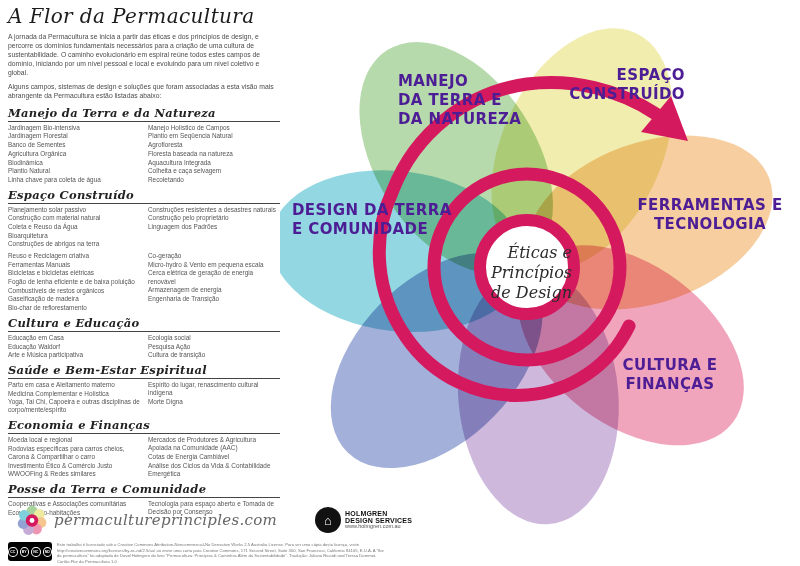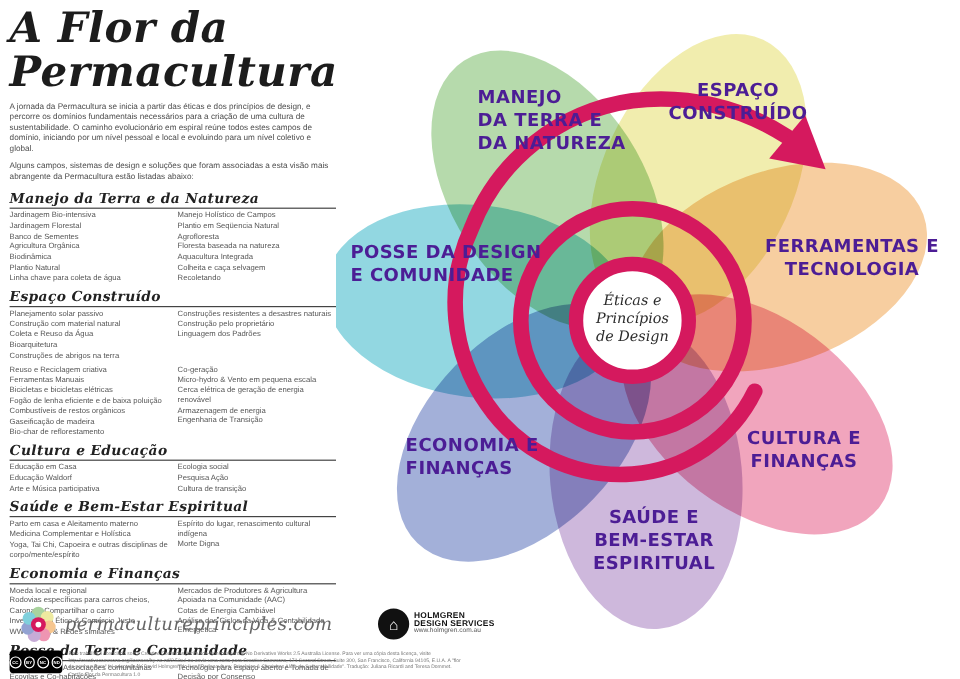--- a/index.html
+++ b/index.html
@@ -1,44 +1,44 @@
 <!DOCTYPE html>
 <html><head>
 <meta charset="utf-8">
 <style>
   html,body{margin:0;padding:0;background:#fff;}
   .poster{position:relative;width:800px;height:566px;background:#fff;overflow:hidden;
           font-family:"Liberation Sans",sans-serif;color:#444;}
   
   .left-panel{position:absolute;left:8px;top:4px;width:272px;}
-  .title{font-family:"DejaVu Serif",serif;font-style:italic;font-weight:bold;
-         font-size:35px;color:#1c1c1c;letter-spacing:.4px;margin:2px 0 6px 0;line-height:1.05;}
+  .title{font-family:"DejaVu Serif",serif;font-style:italic;font-weight:normal;
+         font-size:20px;color:#1c1c1c;letter-spacing:.4px;margin:2px 0 6px 0;line-height:1.05;}
   .intro p{font-size:6.8px;line-height:1.32;margin:0 0 5px 0;color:#4c4c4c;}
   .sec{margin:0 0 3px 0;}
   .sec-h{font-family:"DejaVu Serif",serif;font-style:italic;font-weight:bold;
          font-size:11.5px;color:#222;border-bottom:1.2px solid #444;
          padding-bottom:1px;margin:3px 0 2px 0;letter-spacing:.3px;}
   .cols{display:flex;gap:8px;}
   .cols ul{list-style:none;margin:0;padding:0;width:50%;font-size:6.4px;line-height:1.28;color:#555;}
   .cols li{margin:0 0 .5px 0;}
   
   .flower-svg{position:absolute;left:280px;top:0;}
   .petal-label{position:absolute;font-family:"DejaVu Sans",sans-serif;font-weight:bold;
                font-size:15px;line-height:1.25;color:#4c1d95;letter-spacing:.4px;
                white-space:pre-line;z-index:5;}
   .pl-center{text-align:center;}
   .lbl-manejo{left:398px;top:72px;}
-  .lbl-espaco{left:545px;top:66px;width:140px;}
+  .lbl-espaco{left:545px;top:66px;width:140px;text-align:right;}
   .lbl-ferramentas{left:630px;top:196px;width:160px;}
   .lbl-cultura{left:595px;top:356px;width:150px;}
   .lbl-saude{left:472px;top:422px;width:146px;}
   .lbl-economia{left:338px;top:362px;}
   .lbl-posse{left:292px;top:201px;}
-  .center-label{position:absolute;left:482px;top:243px;width:90px;text-align:center;
-                font-family:"DejaVu Serif",serif;font-style:italic;font-size:12px;
+  .center-label{position:absolute;left:482px;top:243px;width:90px;text-align:right;
+                font-family:"DejaVu Serif",serif;font-style:italic;font-size:16px;
                 line-height:1.25;color:#2b2b2b;white-space:pre-line;z-index:6;}
   
   .logos-row{position:absolute;left:16px;top:504px;display:flex;align-items:center;z-index:3;}
   .site-link{font-family:"DejaVu Serif",serif;font-style:italic;font-size:15px;color:#666;
              margin-left:6px;letter-spacing:.3px;}
   .holmgren{display:flex;align-items:center;margin-left:38px;}
   .h-emblem{width:26px;height:26px;border-radius:50%;background:#111;color:#fff;
             display:flex;align-items:center;justify-content:center;font-size:13px;}
   .h-text{margin-left:4px;line-height:1.05;}
   .h-name{font-size:7px;font-weight:bold;color:#111;letter-spacing:.2px;}
@@ -206,26 +206,21 @@
 
   <div class="petal-label lbl-manejo">MANEJO
 DA TERRA E
 DA NATUREZA</div>
   <div class="petal-label pl-center lbl-espaco">ESPAÇO
 CONSTRUÍDO</div>
   <div class="petal-label pl-center lbl-ferramentas">FERRAMENTAS E
 TECNOLOGIA</div>
   <div class="petal-label pl-center lbl-cultura">CULTURA E
 FINANÇAS</div>
-  <div class="petal-label pl-center lbl-saude">SAÚDE E
-BEM-ESTAR
-ESPIRITUAL</div>
-  <div class="petal-label lbl-economia">ECONOMIA E
-FINANÇAS</div>
-  <div class="petal-label lbl-posse">POSSE DA DESIGN
+  <div class="petal-label lbl-posse">DESIGN DA TERRA
 E COMUNIDADE</div>
   <div class="center-label">Éticas e
 Princípios
 de Design</div>
 
   <div class="logos-row">
     <svg width="32" height="32" viewBox="0 0 32 32">
       <circle cx="16" cy="7" r="5.4" fill="#a9d39e"></circle>
       <circle cx="23.3" cy="10.5" r="5.4" fill="#eeeaa0"></circle>
       <circle cx="25" cy="18.5" r="5.4" fill="#f6c68f"></circle>

